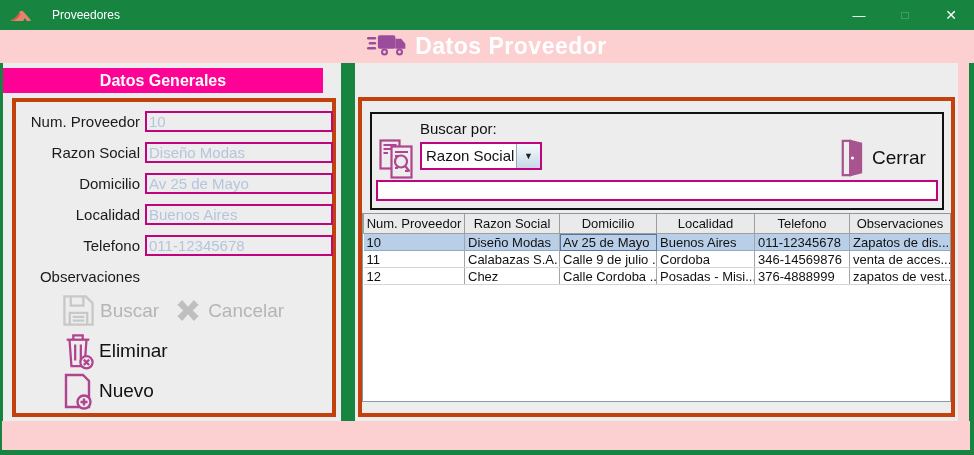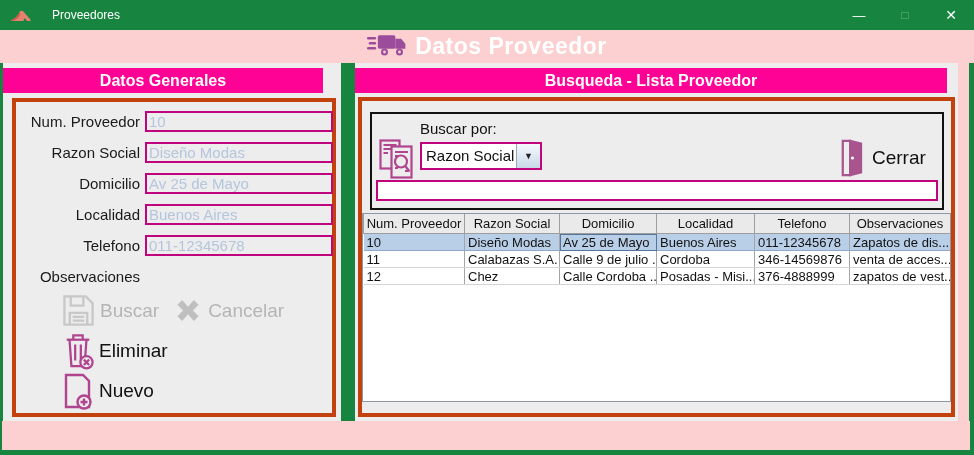--- a/index.html
+++ b/index.html
@@ -186,21 +186,20 @@
             </g>
           </svg>
           <span>Nuevo</span>
         </div>
       </div>
 
     </div>
   </div>
 
   <div class="panel right-panel">
-    <div class="magenta-bar" style="left:0px;width:592px;">Busqueda - Lista Proveedor</div>
     <div class="content-box" style="left:3px;top:34px;width:589px;height:312px;">
 
       <div class="search-group">
         <span class="abs" style="left:6px;top:24px;">
           <svg width="36" height="42" viewBox="0 0 36 42">
             <g fill="none" stroke="#b0448f" stroke-width="2.2">
               <rect x="2.5" y="2.5" width="19" height="28"></rect>
               <path d="M5.5 7 h13 M5.5 11 h13 M5.5 15 h4.5"></path>
               <rect x="13.5" y="8.5" width="20" height="31" fill="#ededed"></rect>
               <path d="M17 14 h13 M17 18 h3 M17 30 h3 M27 33 h3"></path>

